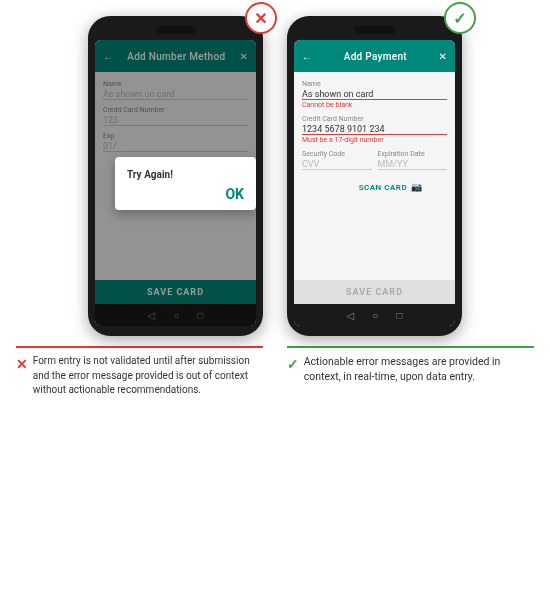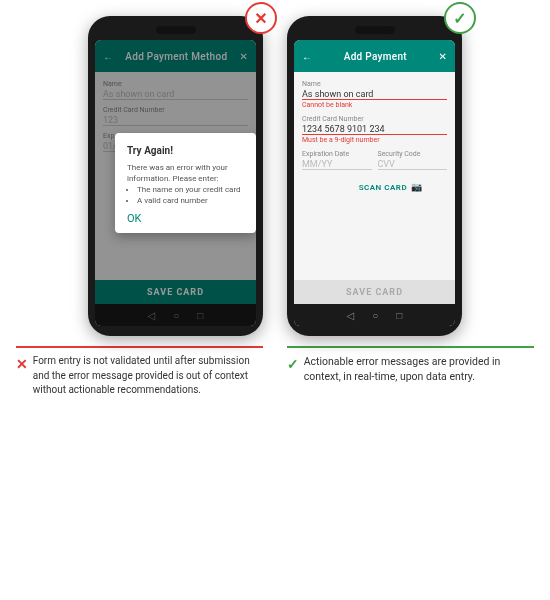--- a/index.html
+++ b/index.html
@@ -209,24 +209,24 @@
     .dialog-body {
       font-size: 8px;
       color: #555;
       line-height: 1.4;
       margin-bottom: 6px;
     }
     .dialog-body ul {
       margin-left: 10px;
     }
     .dialog-ok {
-      text-align: left;
-      font-size: 11px;
+      text-align: right;
+      font-size: 14px;
       color: #00897b;
-      font-weight: normal;
+      font-weight: bold;
       cursor: pointer;
     }
 
     
     .fields-row {
       display: flex;
       gap: 6px;
     }
     .field-half { flex: 1; }
 
@@ -272,21 +272,21 @@
   <div class="phone-container">
     <div class="badge badge-error">
       <span>✕</span>
     </div>
     <div class="phone">
       <div class="phone-notch"></div>
       <div class="phone-screen">
 
         <div class="app-header">
           <span class="header-icon">←</span>
-          <span class="app-header-title">Add Payment Method</span>
+          <span class="app-header-title">Add Number Method</span>
           <span class="header-icon">✕</span>
         </div>
 
         <div class="form-area">
           <div>
             <div class="field-label">Name</div>
             <div class="field-value">As shown on card</div>
           </div>
           <div>
             <div class="field-label">Credit Card Number</div>
@@ -294,27 +294,20 @@
           </div>
           <div>
             <div class="field-label">Exp</div>
             <div class="field-value">01/</div>
           </div>
         </div>
 
         <div class="dialog-overlay">
           <div class="dialog">
             <div class="dialog-title">Try Again!</div>
-            <div class="dialog-body">
-              <span>There was an error with your information. Please enter:</span>
-              <ul>
-                <li>The name on your credit card</li>
-                <li>A valid card number</li>
-              </ul>
-            </div>
             <div class="dialog-ok">OK</div>
           </div>
         </div>
 
         <div class="save-btn">SAVE CARD</div>
 
         <div class="phone-nav-bar">
           <span class="nav-icon">◁</span>
           <span class="nav-icon">○</span>
           <span class="nav-icon">□</span>
@@ -339,30 +332,30 @@
 
         <div class="form-area">
           <div>
             <div class="field-label">Name</div>
             <div class="field-value field-value-filled">As shown on card</div>
             <div class="error-text">Cannot be blank</div>
           </div>
           <div>
             <div class="field-label">Credit Card Number</div>
             <div class="field-value field-value-filled">1234 5678 9101 234</div>
-            <div class="error-text">Must be a 9-digit number</div>
+            <div class="error-text">Must be a 17-digit number</div>
           </div>
           <div class="fields-row">
+            <div class="field-half">
+              <div class="field-label">Security Code</div>
+              <div class="field-value">CVV</div>
+            </div>
             <div class="field-half">
               <div class="field-label">Expiration Date</div>
               <div class="field-value">MM/YY</div>
-            </div>
-            <div class="field-half">
-              <div class="field-label">Security Code</div>
-              <div class="field-value">CVV</div>
             </div>
           </div>
           <div class="scan-card-row">
             <span class="scan-card-text">SCAN CARD</span>
             <span style="font-size:9px; color:#00897b;">📷</span>
           </div>
         </div>
 
         <div class="save-btn save-btn-disabled">SAVE CARD</div>
 

